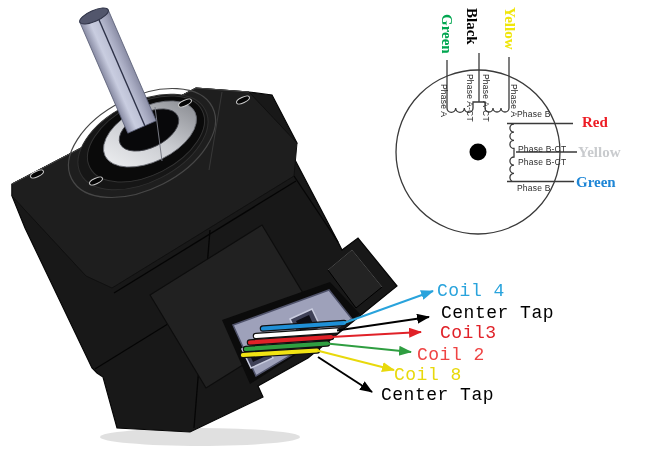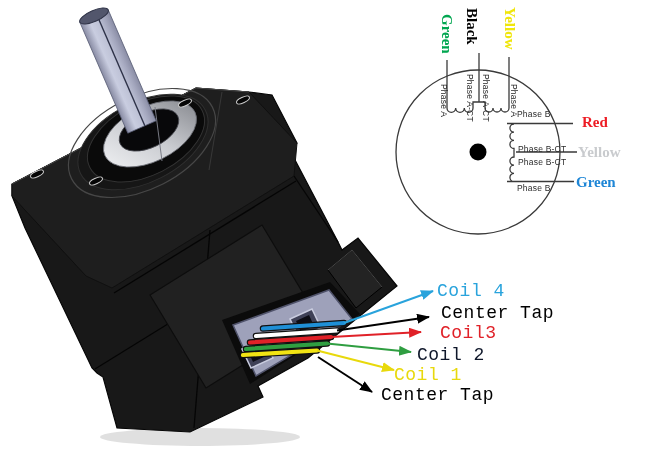--- a/index.html
+++ b/index.html
@@ -168,17 +168,17 @@
 <div class="lbl phase vrot" style="left:518px;top:84px;">Phase A</div>
 
 <div class="lbl phase" style="left:517px;top:110px;">Phase B</div>
 <div class="lbl phase" style="left:518px;top:144.5px;">Phase B-CT</div>
 <div class="lbl phase" style="left:518px;top:158px;">Phase B-CT</div>
 <div class="lbl phase" style="left:517px;top:184px;">Phase B</div>
 
 <div class="lbl mono" style="left: 437px; top: 282px; color: rgb(41, 163, 220);">Coil 4</div>
 <div class="lbl mono" style="left: 441px; top: 304px; color: rgb(0, 0, 0);">Center Tap</div>
 <div class="lbl mono" style="left: 440px; top: 324px; color: rgb(224, 33, 40);">Coil3</div>
-<div class="lbl mono" style="left: 417px; top: 346px; color: #0f172a;">Coil 2</div>
-<div class="lbl mono" style="left: 394px; top: 366px; color: rgb(232, 217, 12);">Coil 1</div>
+<div class="lbl mono" style="left: 417px; top: 346px; color: #ef4444;">Coil 2</div>
+<div class="lbl mono" style="left: 394px; top: 366px; color: rgb(232, 217, 12);">Coil 8</div>
 <div class="lbl mono" style="left: 381px; top: 386px; color: rgb(0, 0, 0);">Center Tap</div>
 
 </div>
 
 </body></html>

